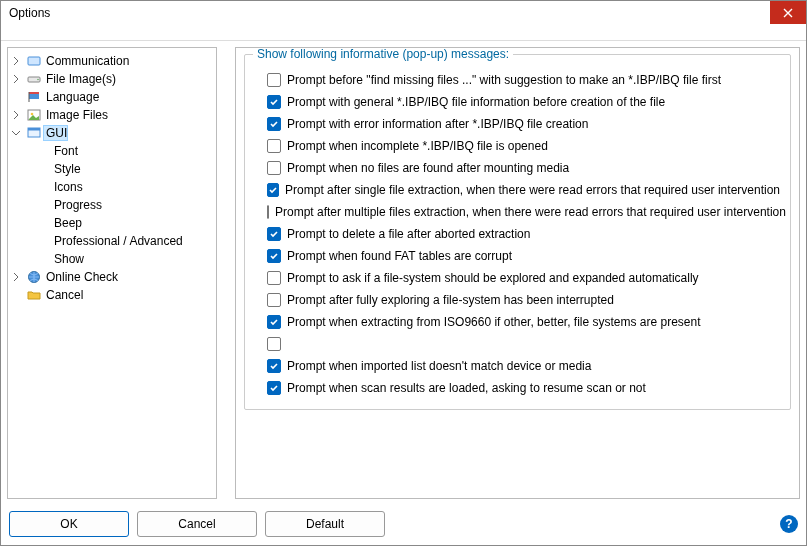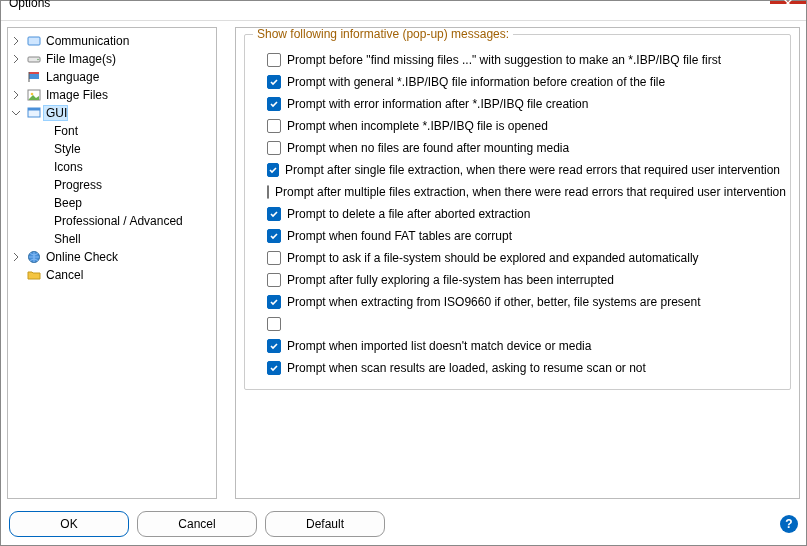--- a/index.html
+++ b/index.html
@@ -12,21 +12,21 @@
   }
   .window {
     width: 807px;
     height: 546px;
     border: 1px solid #888;
     display: flex;
     flex-direction: column;
     background: #fff;
   }
   .titlebar {
-    height: 20px;
+    height: 40px;
     display: flex;
     align-items: center;
     padding: 0 0 16px 8px;
     background: #fff;
     border-bottom: 1px solid #ddd;
   }
   .titlebar-title { flex: 1; font-size: 12px; }
   .titlebar-close {
     width: 36px; height: 100%;
     background: #c42b1c;
@@ -89,21 +89,21 @@
     padding: 8px 10px 10px 10px;
     position: relative;
   }
   .group-title {
     position: absolute;
     top: -8px;
     left: 8px;
     background: #fff;
     padding: 0 4px;
     font-size: 12px;
-    color: #a16207;
+    color: #0369a1;
   }
   .opts {
     padding-left: 12px;
     padding-top: 6px;
   }
   .opt {
     display: flex;
     align-items: center;
     height: 22px;
     gap: 6px;
@@ -125,21 +125,21 @@
   .footer {
     display: flex;
     align-items: center;
     gap: 8px;
     padding: 6px 8px 8px 8px;
   }
   .btn {
     width: 120px;
     height: 26px;
     border: 1px solid #999;
-    border-radius: 9px;
+    border-radius: 3px;
     background: #fdfdfd;
     display: flex; align-items: center; justify-content: center;
     cursor: pointer;
   }
   .btn.primary {
     border-color: #0067c0;
   }
   .spacer { flex: 1; }
   .help {
     width: 18px; height: 18px;
@@ -257,21 +257,21 @@
       <div class="tree-item child">
           <span class="lbl">Progress</span>
         </div>
       <div class="tree-item child">
           <span class="lbl">Beep</span>
         </div>
       <div class="tree-item child">
           <span class="lbl">Professional / Advanced</span>
         </div>
       <div class="tree-item child">
-          <span class="lbl">Shell</span>
+          <span class="lbl">Show</span>
         </div>
 
       <div class="tree-item">
         <span class="exp">
           <svg width="8" height="8" viewBox="0 0 8 8">
               <path d="M2 0 L6 4 L2 8" stroke="#666" fill="none"></path>
             </svg>
         </span>
         <span class="icon">
           <svg width="14" height="14" viewBox="0 0 14 14">

